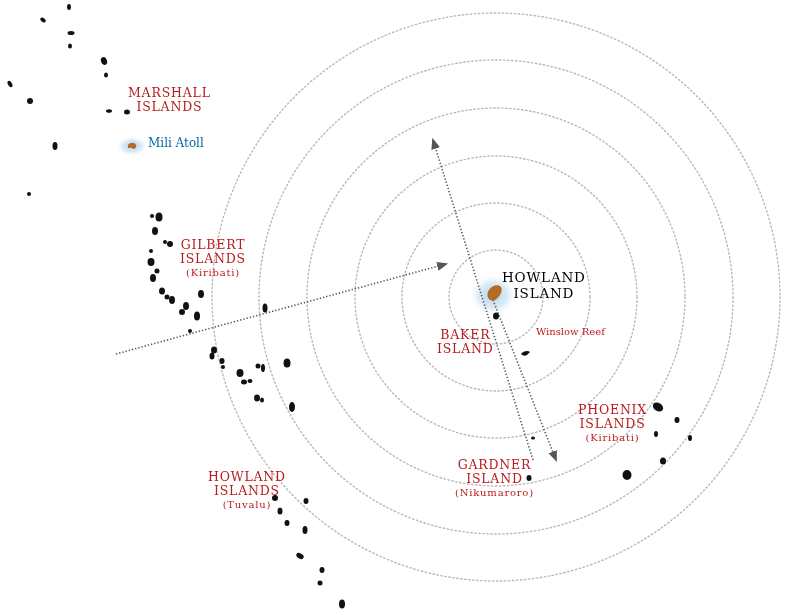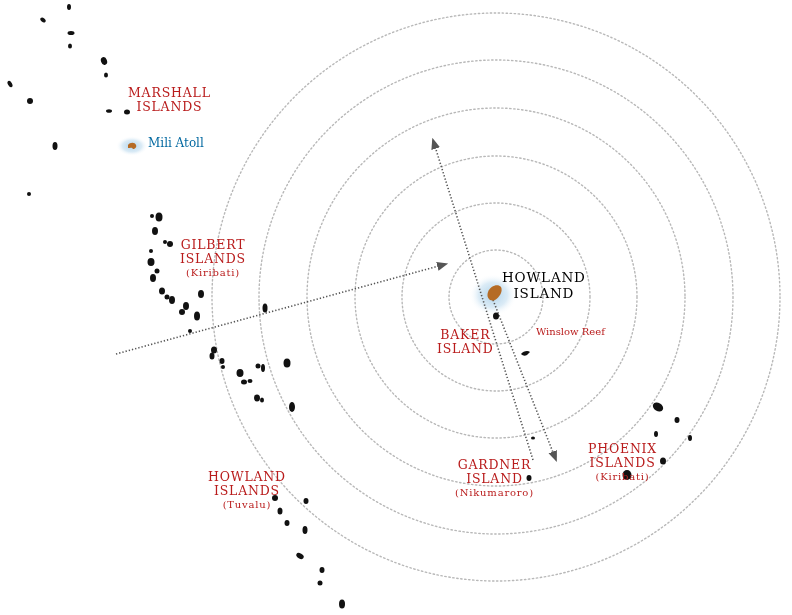--- a/index.html
+++ b/index.html
@@ -142,21 +142,21 @@
 
 <div class="lbl caps" style="left:437px; top:312px;margin-top:16px;">
   <div>BAKER</div>
   <div>ISLAND</div>
 </div>
 
 <div class="lbl sub left" style="left:536px; top:326px;">
   <span>Winslow Reef</span>
 </div>
 
-<div class="lbl caps" style="left:578px; top:442px;margin-left:10px;">
+<div class="lbl caps" style="left:578px; top:403px;">
   <div>PHOENIX</div>
   <div>ISLANDS</div>
   <div class="sub">(Kiribati)</div>
 </div>
 
 <div class="lbl caps" style="left:455px; top:458px;">
   <div>GARDNER</div>
   <div>ISLAND</div>
   <div class="sub">(Nikumaroro)</div>
 </div>

